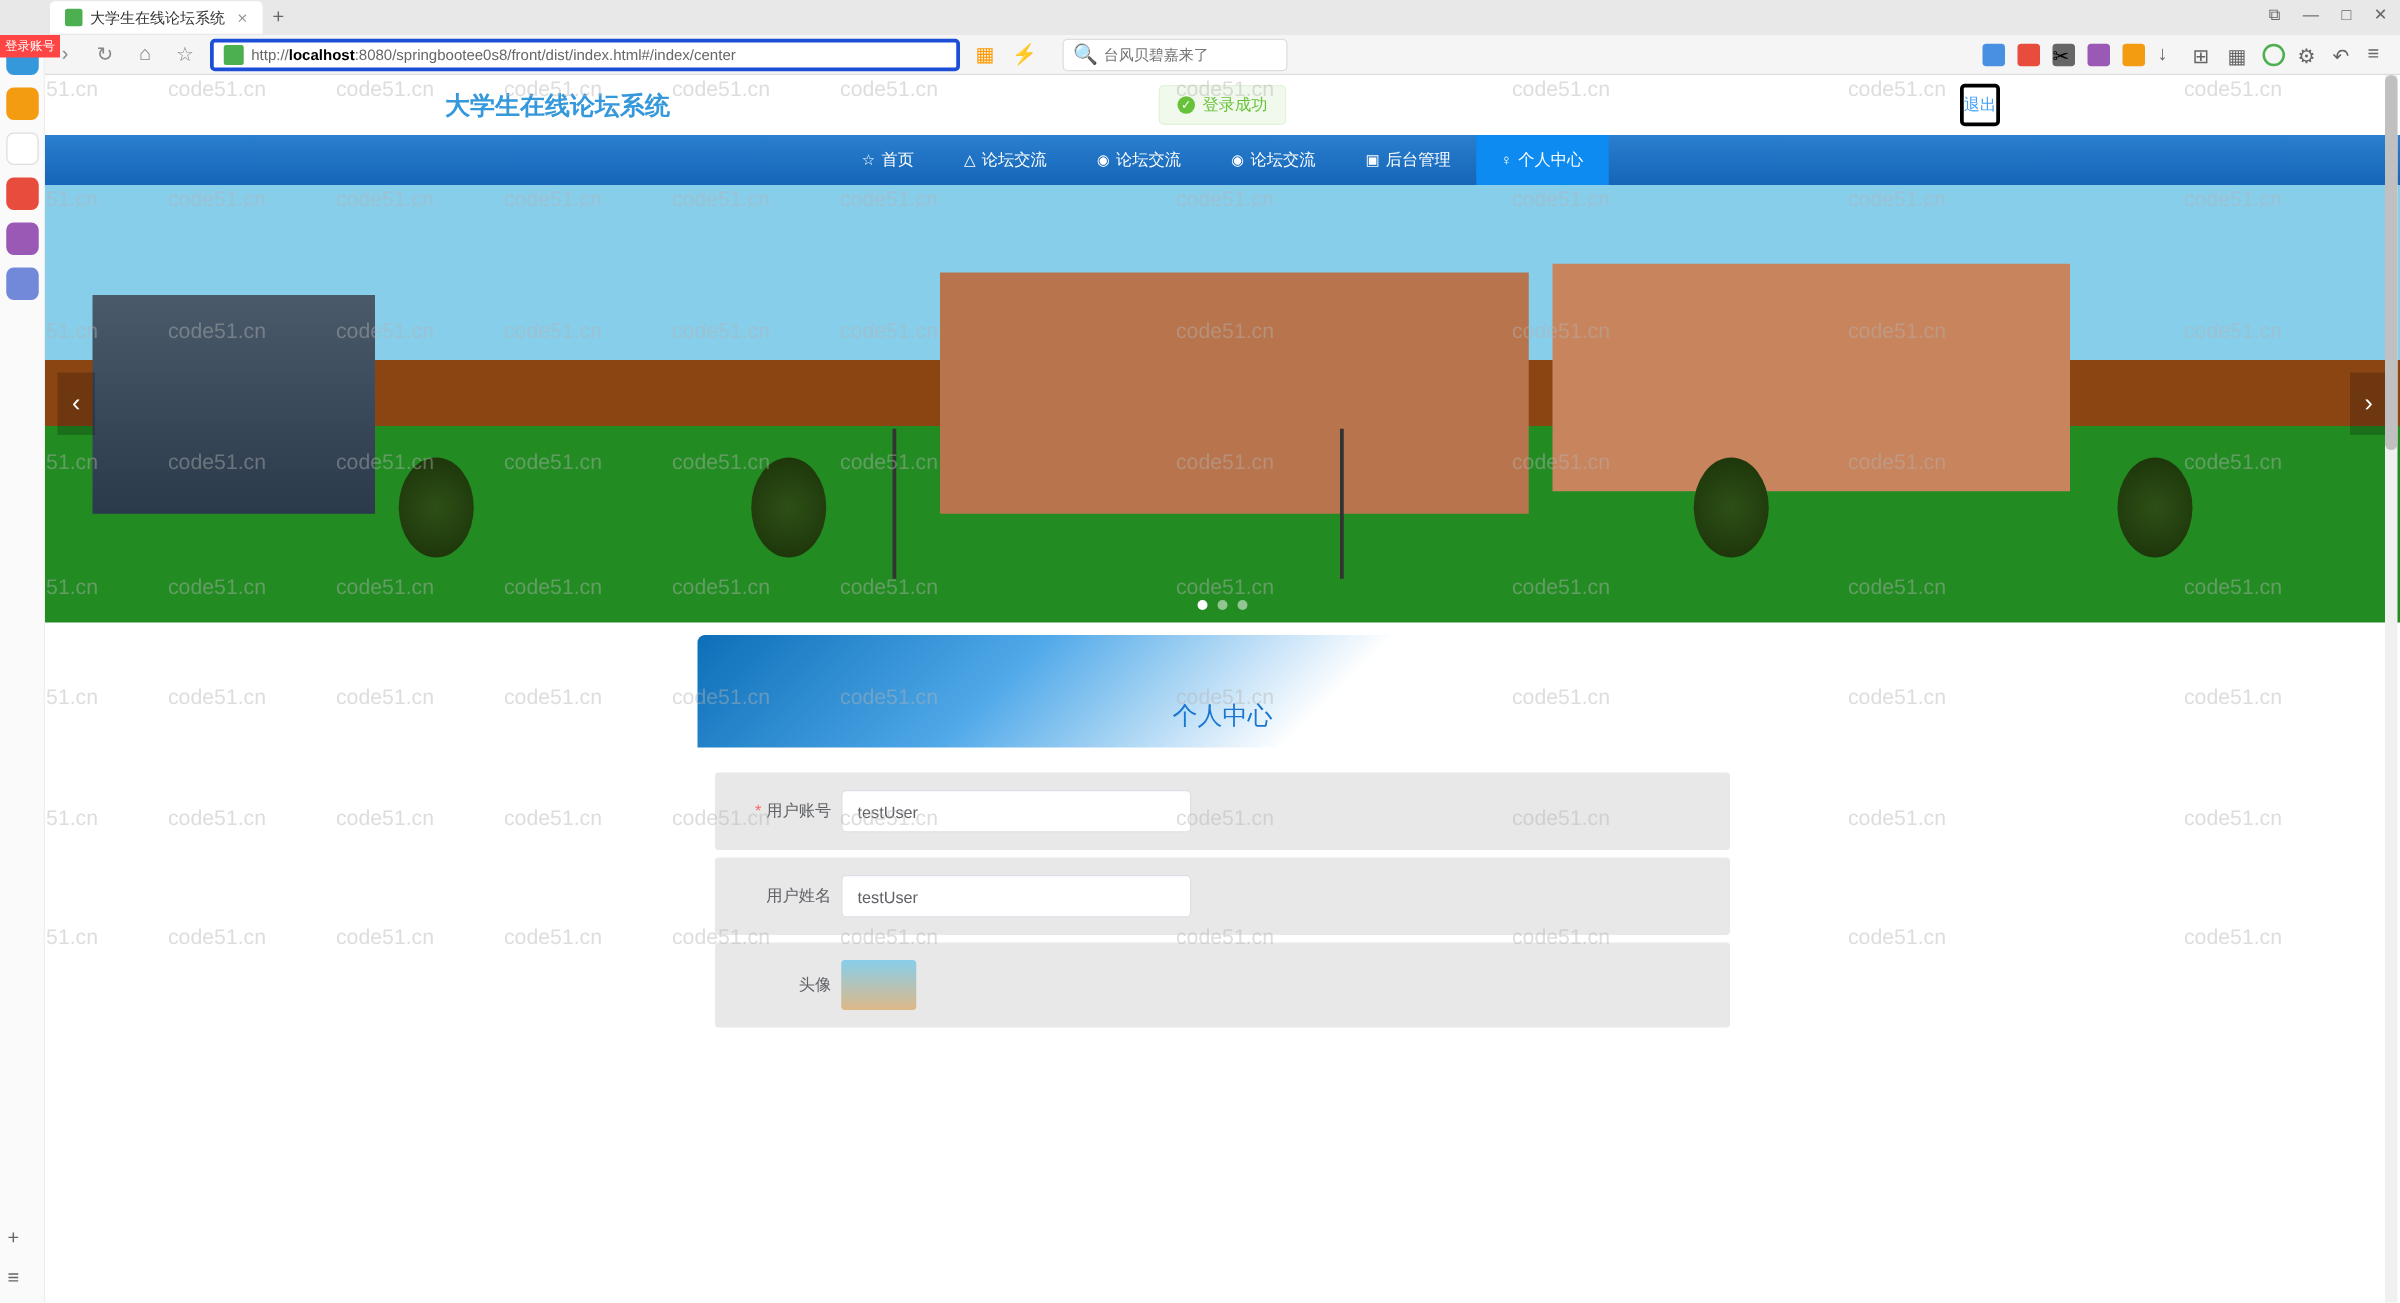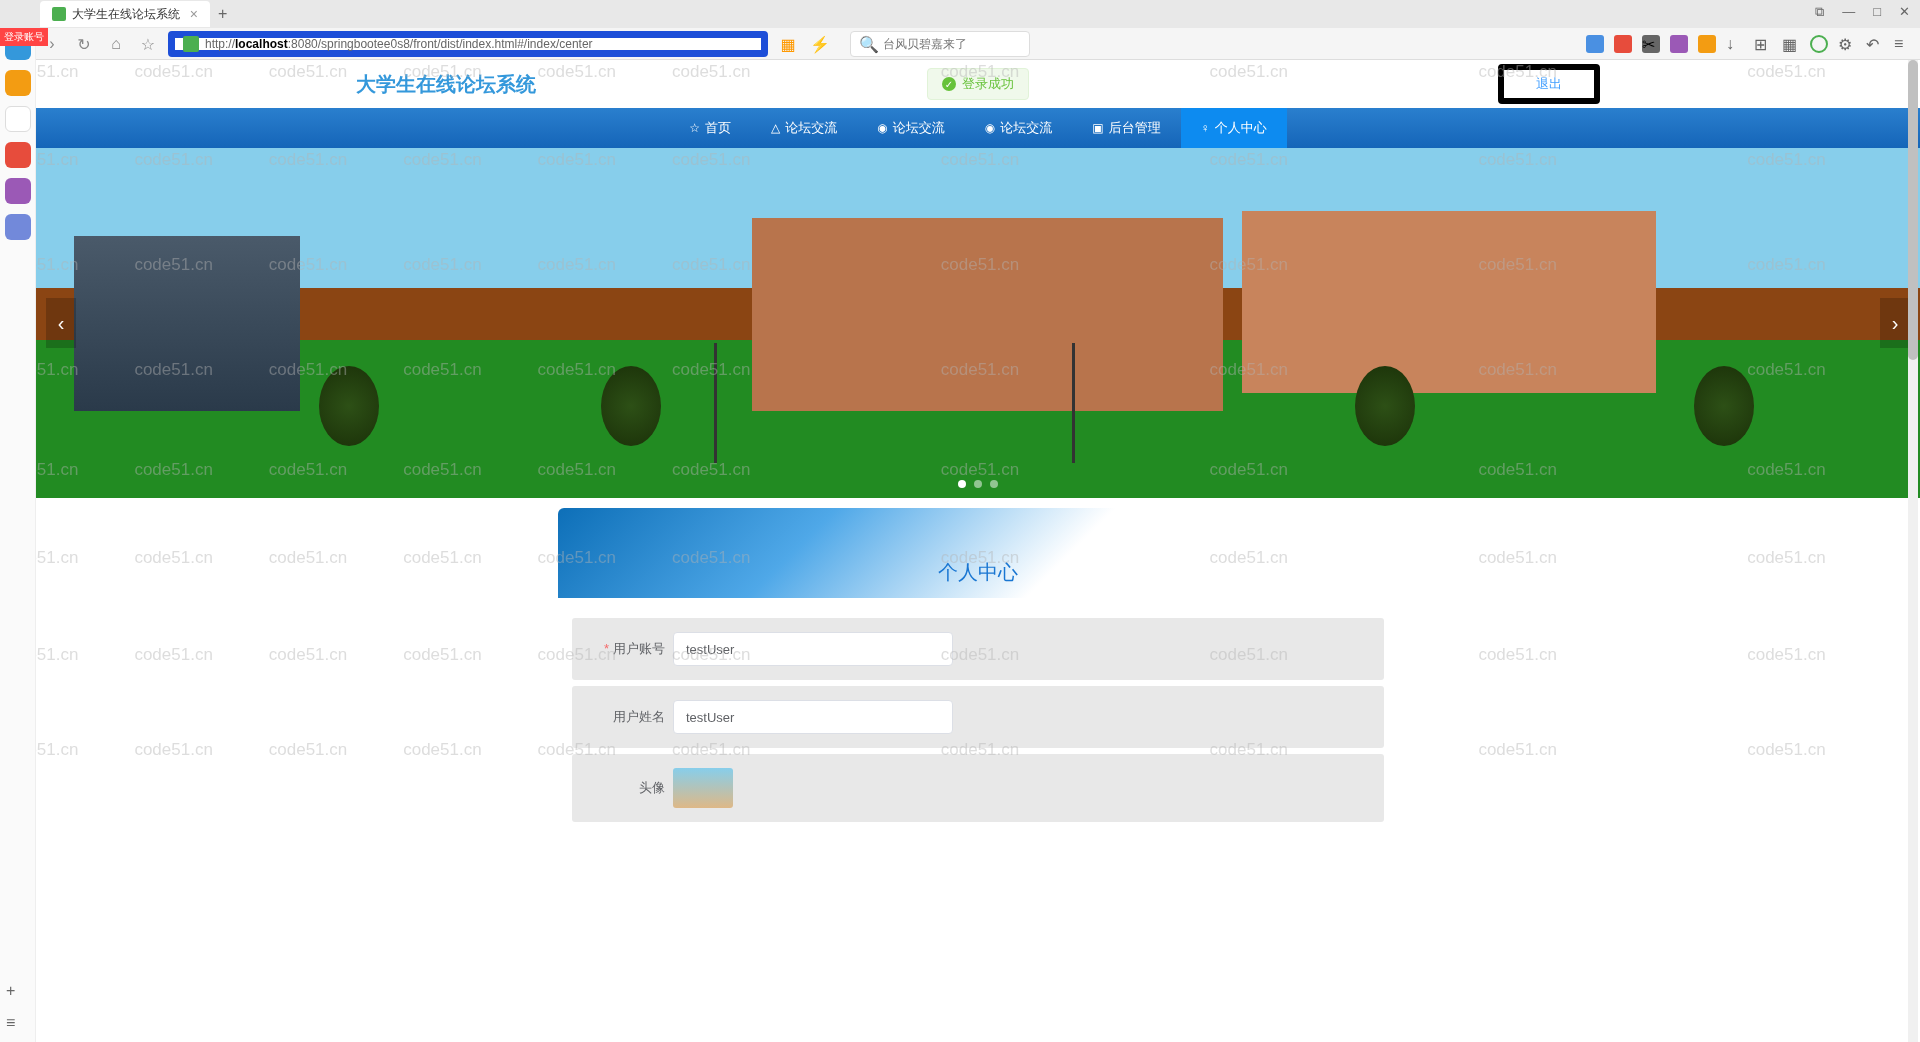--- a/index.html
+++ b/index.html
@@ -5,38 +5,38 @@
 *{margin:0;padding:0;box-sizing:border-box;font-family:"Microsoft YaHei",Arial,sans-serif}
 body{background:#fff;overflow-x:hidden}
 .browser-chrome{height:60px;background:#f5f5f5;border-bottom:1px solid #ddd}
 .tab-bar{height:28px;background:#e8e8e8;display:flex;align-items:center;padding-left:40px}
 .tab{background:#fff;height:26px;display:flex;align-items:center;padding:0 12px;font-size:12px;color:#333;border-radius:4px 4px 0 0;gap:6px;min-width:170px}
 .tab-icon{width:14px;height:14px;background:#4CAF50;border-radius:2px}
 .tab-close{margin-left:auto;color:#999;cursor:pointer;font-size:14px}
 .new-tab{margin-left:8px;color:#666;font-size:16px;cursor:pointer}
 .address-bar{height:32px;display:flex;align-items:center;padding:0 8px;gap:8px}
 .nav-btn{width:24px;height:24px;display:flex;align-items:center;justify-content:center;color:#888;cursor:pointer;font-size:16px}
-.url-box{flex:0 0 auto;display:flex;align-items:center;background:#fff;border:7px solid #1d4ed8;border-radius:4px;padding:0 8px;height:26px;width:600px}
+.url-box{flex:0 0 auto;display:flex;align-items:center;background:#fff;border:3px solid #1d4ed8;border-radius:4px;padding:0 8px;height:26px;width:600px}
 .shield{width:16px;height:16px;background:#4CAF50;border-radius:2px;margin-right:6px}
 .url-text{font-size:12px;color:#666}
 .url-text b{color:#000}
 .search-box{display:flex;align-items:center;background:#fff;border:1px solid #ddd;border-radius:4px;padding:2px 8px;height:26px;width:180px;margin-left:10px}
 .search-box input{border:none;outline:none;font-size:12px;width:100%}
 .toolbar-icons{margin-left:auto;display:flex;gap:10px;align-items:center}
 .tb-icon{width:18px;height:18px;border-radius:3px;cursor:pointer}
 .win-controls{position:absolute;top:4px;right:10px;display:flex;gap:18px;color:#666;font-size:13px}
 .sidebar-left{position:fixed;left:0;top:28px;width:36px;background:#fafafa;height:calc(100% - 28px);border-right:1px solid #eee;display:flex;flex-direction:column;align-items:center;padding-top:6px;gap:10px;z-index:100}
 .sb-icon{width:26px;height:26px;border-radius:6px;cursor:pointer}
 .login-badge{position:fixed;left:0;top:28px;background:#ff4444;color:#fff;font-size:10px;padding:2px 4px;z-index:101}
 .page-content{margin-left:36px;position:relative}
 .top-header{background:#fff;height:48px;display:flex;align-items:center;padding:0 320px;position:relative}
 .site-title{color:#3498db;font-size:20px;font-weight:bold}
 .success-msg{position:absolute;left:50%;transform:translateX(-50%);display:flex;align-items:center;gap:6px;color:#67c23a;font-size:13px;background:#f0f9eb;border:1px solid #e1f3d8;padding:6px 14px;border-radius:4px}
 .success-msg::before{content:"✓";width:14px;height:14px;background:#67c23a;color:#fff;border-radius:50%;display:flex;align-items:center;justify-content:center;font-size:10px}
-.logout-btn{margin-left:auto;border:6px solid #000000;color:#409eff;background:#fff;padding:5px 32px;border-radius:4px;font-size:13px;cursor:pointer}
+.logout-btn{margin-left:auto;border:3px solid #000000;color:#409eff;background:#fff;padding:5px 0;border-radius:4px;font-size:13px;cursor:pointer}
 .main-nav{background:linear-gradient(to bottom,#2a7fce,#1565b8);height:40px;display:flex;justify-content:center;align-items:center}
 .nav-item{color:#fff;padding:0 20px;height:40px;display:flex;align-items:center;gap:5px;font-size:13px;cursor:pointer}
 .nav-item.active{background:#0d8bf0}
 .nav-icon{font-size:12px}
 .carousel{height:350px;position:relative;overflow:hidden;background:linear-gradient(to bottom,#87CEEB 0%,#87CEEB 40%,#8B4513 40%,#8B4513 55%,#228B22 55%,#228B22 100%)}
 .building{position:absolute;background:#A0642C}
 .b1{left:2%;top:25%;width:12%;height:50%;background:linear-gradient(to bottom,#4a5a6a,#2a3a4a)}
 .b2{left:38%;top:20%;width:25%;height:55%;background:#B8744C}
 .b3{left:64%;top:18%;width:22%;height:52%;background:#C8845C}
 .tree{position:absolute;bottom:15%;width:60px;height:80px;background:radial-gradient(circle,#2d5016,#1a3008);border-radius:50%}

